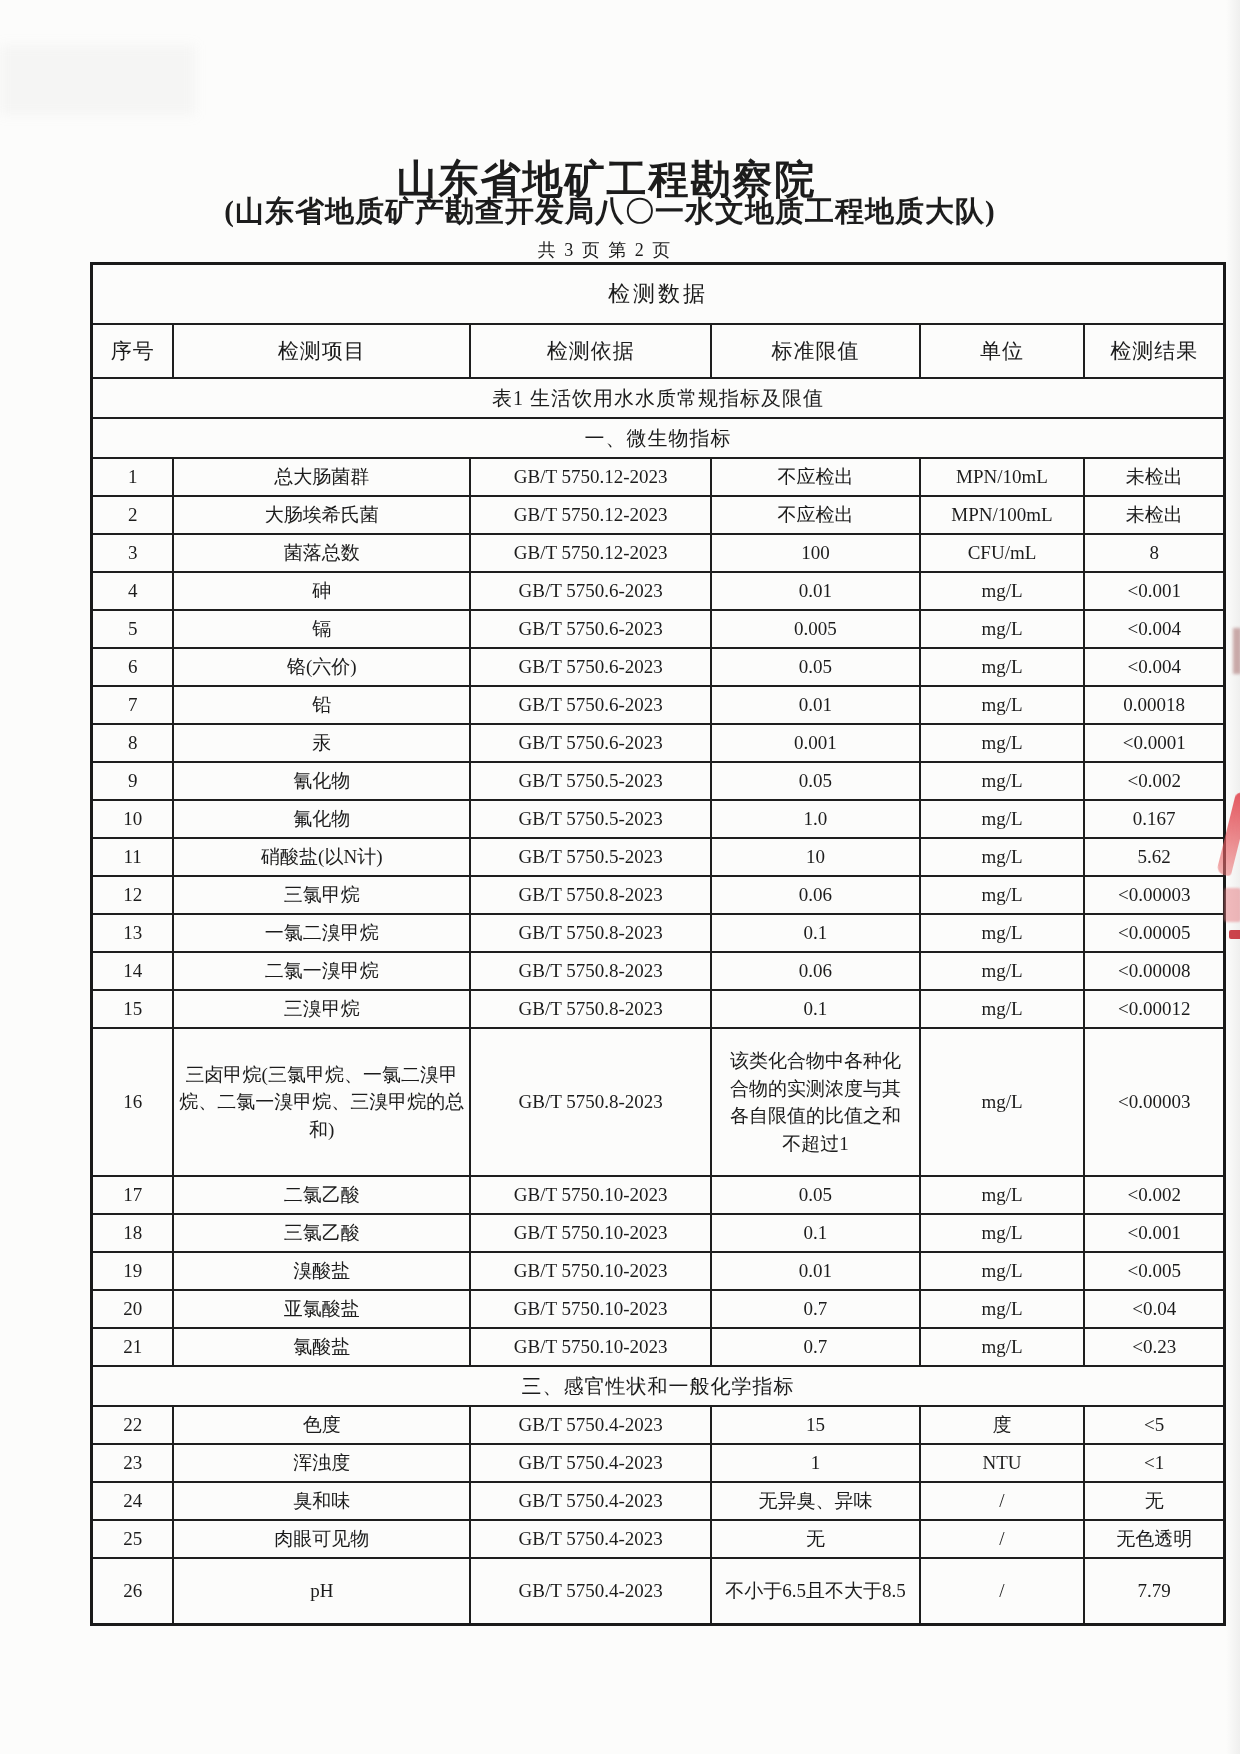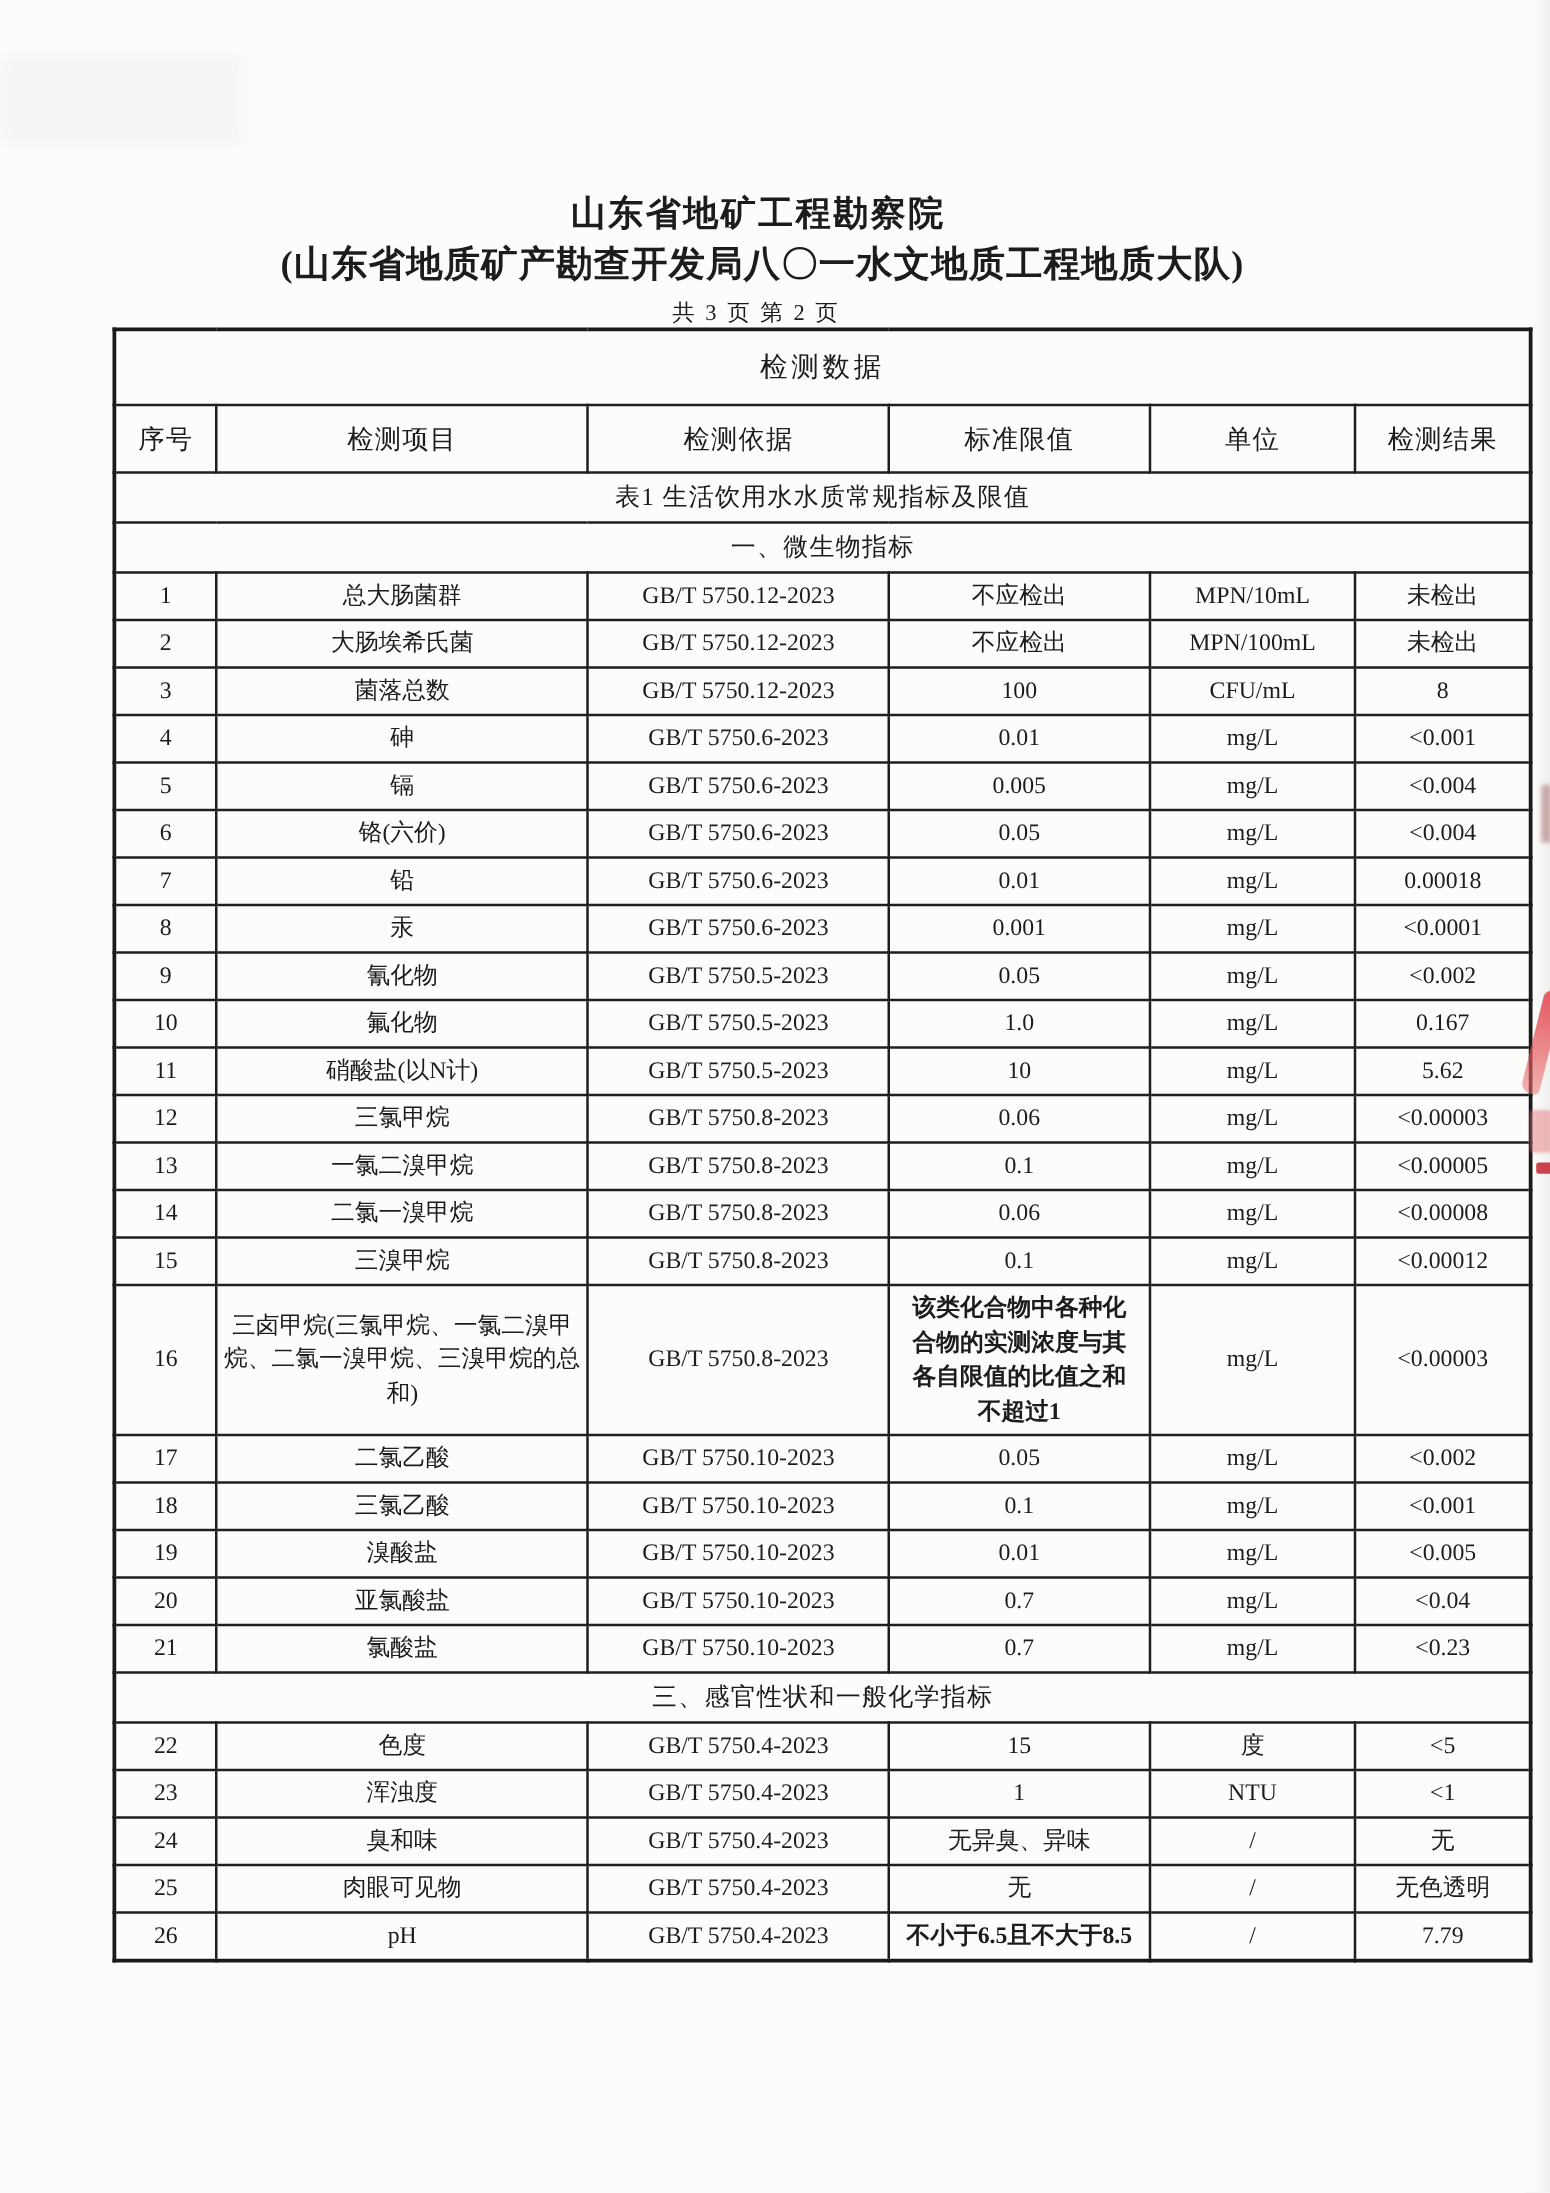--- a/index.html
+++ b/index.html
@@ -20,21 +20,21 @@
     position:absolute;top:0;right:0;width:14px;height:100%;
     background:linear-gradient(to left, rgba(180,180,180,0.18), rgba(180,180,180,0));
   }
   .scan-corner{
     position:absolute;top:45px;left:0;width:195px;height:70px;
     background:rgba(190,190,190,0.10);
     filter:blur(6px);
   }
   .doc-title{
     position:absolute;left:98px;top:152px;width:1017px;
-    text-align:center;font-size:28px;font-weight:700;letter-spacing:2px;
+    text-align:center;font-size:40px;font-weight:700;letter-spacing:2px;
   }
   .doc-subtitle{
     position:absolute;left:60px;top:192px;width:1100px;
     text-align:center;font-size:29px;font-weight:700;letter-spacing:1px;
   }
   .page-info{
     position:absolute;left:98px;top:238px;width:1014px;
     text-align:center;font-size:18px;letter-spacing:2px;
   }
   table.report{
@@ -53,21 +53,21 @@
     line-height:1.45;
     word-break:break-word;
   }
   table.report{border:3px solid #1a1a1a;}
   tr.table-title-row td{height:52px;font-size:22px;letter-spacing:3px;}
   tr.header-row th{height:46px;font-size:21px;letter-spacing:1px;}
   tr.caption-row td{height:32px;font-size:20px;letter-spacing:1px;}
   tr.section-row td{height:32px;font-size:20px;letter-spacing:1px;}
   tr.data-row{height:38px;}
   tr.data-row td{font-size:19px;}
-  tr.data-row td.limit-wrap{padding:4px 10px;font-weight:bold;}
+  tr.data-row td.limit-wrap{padding:18px 10px;}
   
   .stamp-frag{position:absolute;pointer-events:none;}
   .stamp-text{
     left:1233px;top:628px;width:8px;height:46px;
     background:rgba(150,80,80,0.45);
     filter:blur(1.5px);
   }
   .stamp-stroke{
     left:1226px;top:792px;width:15px;height:84px;
     background:linear-gradient(160deg, rgba(225,60,70,0.85), rgba(235,120,120,0.55));

